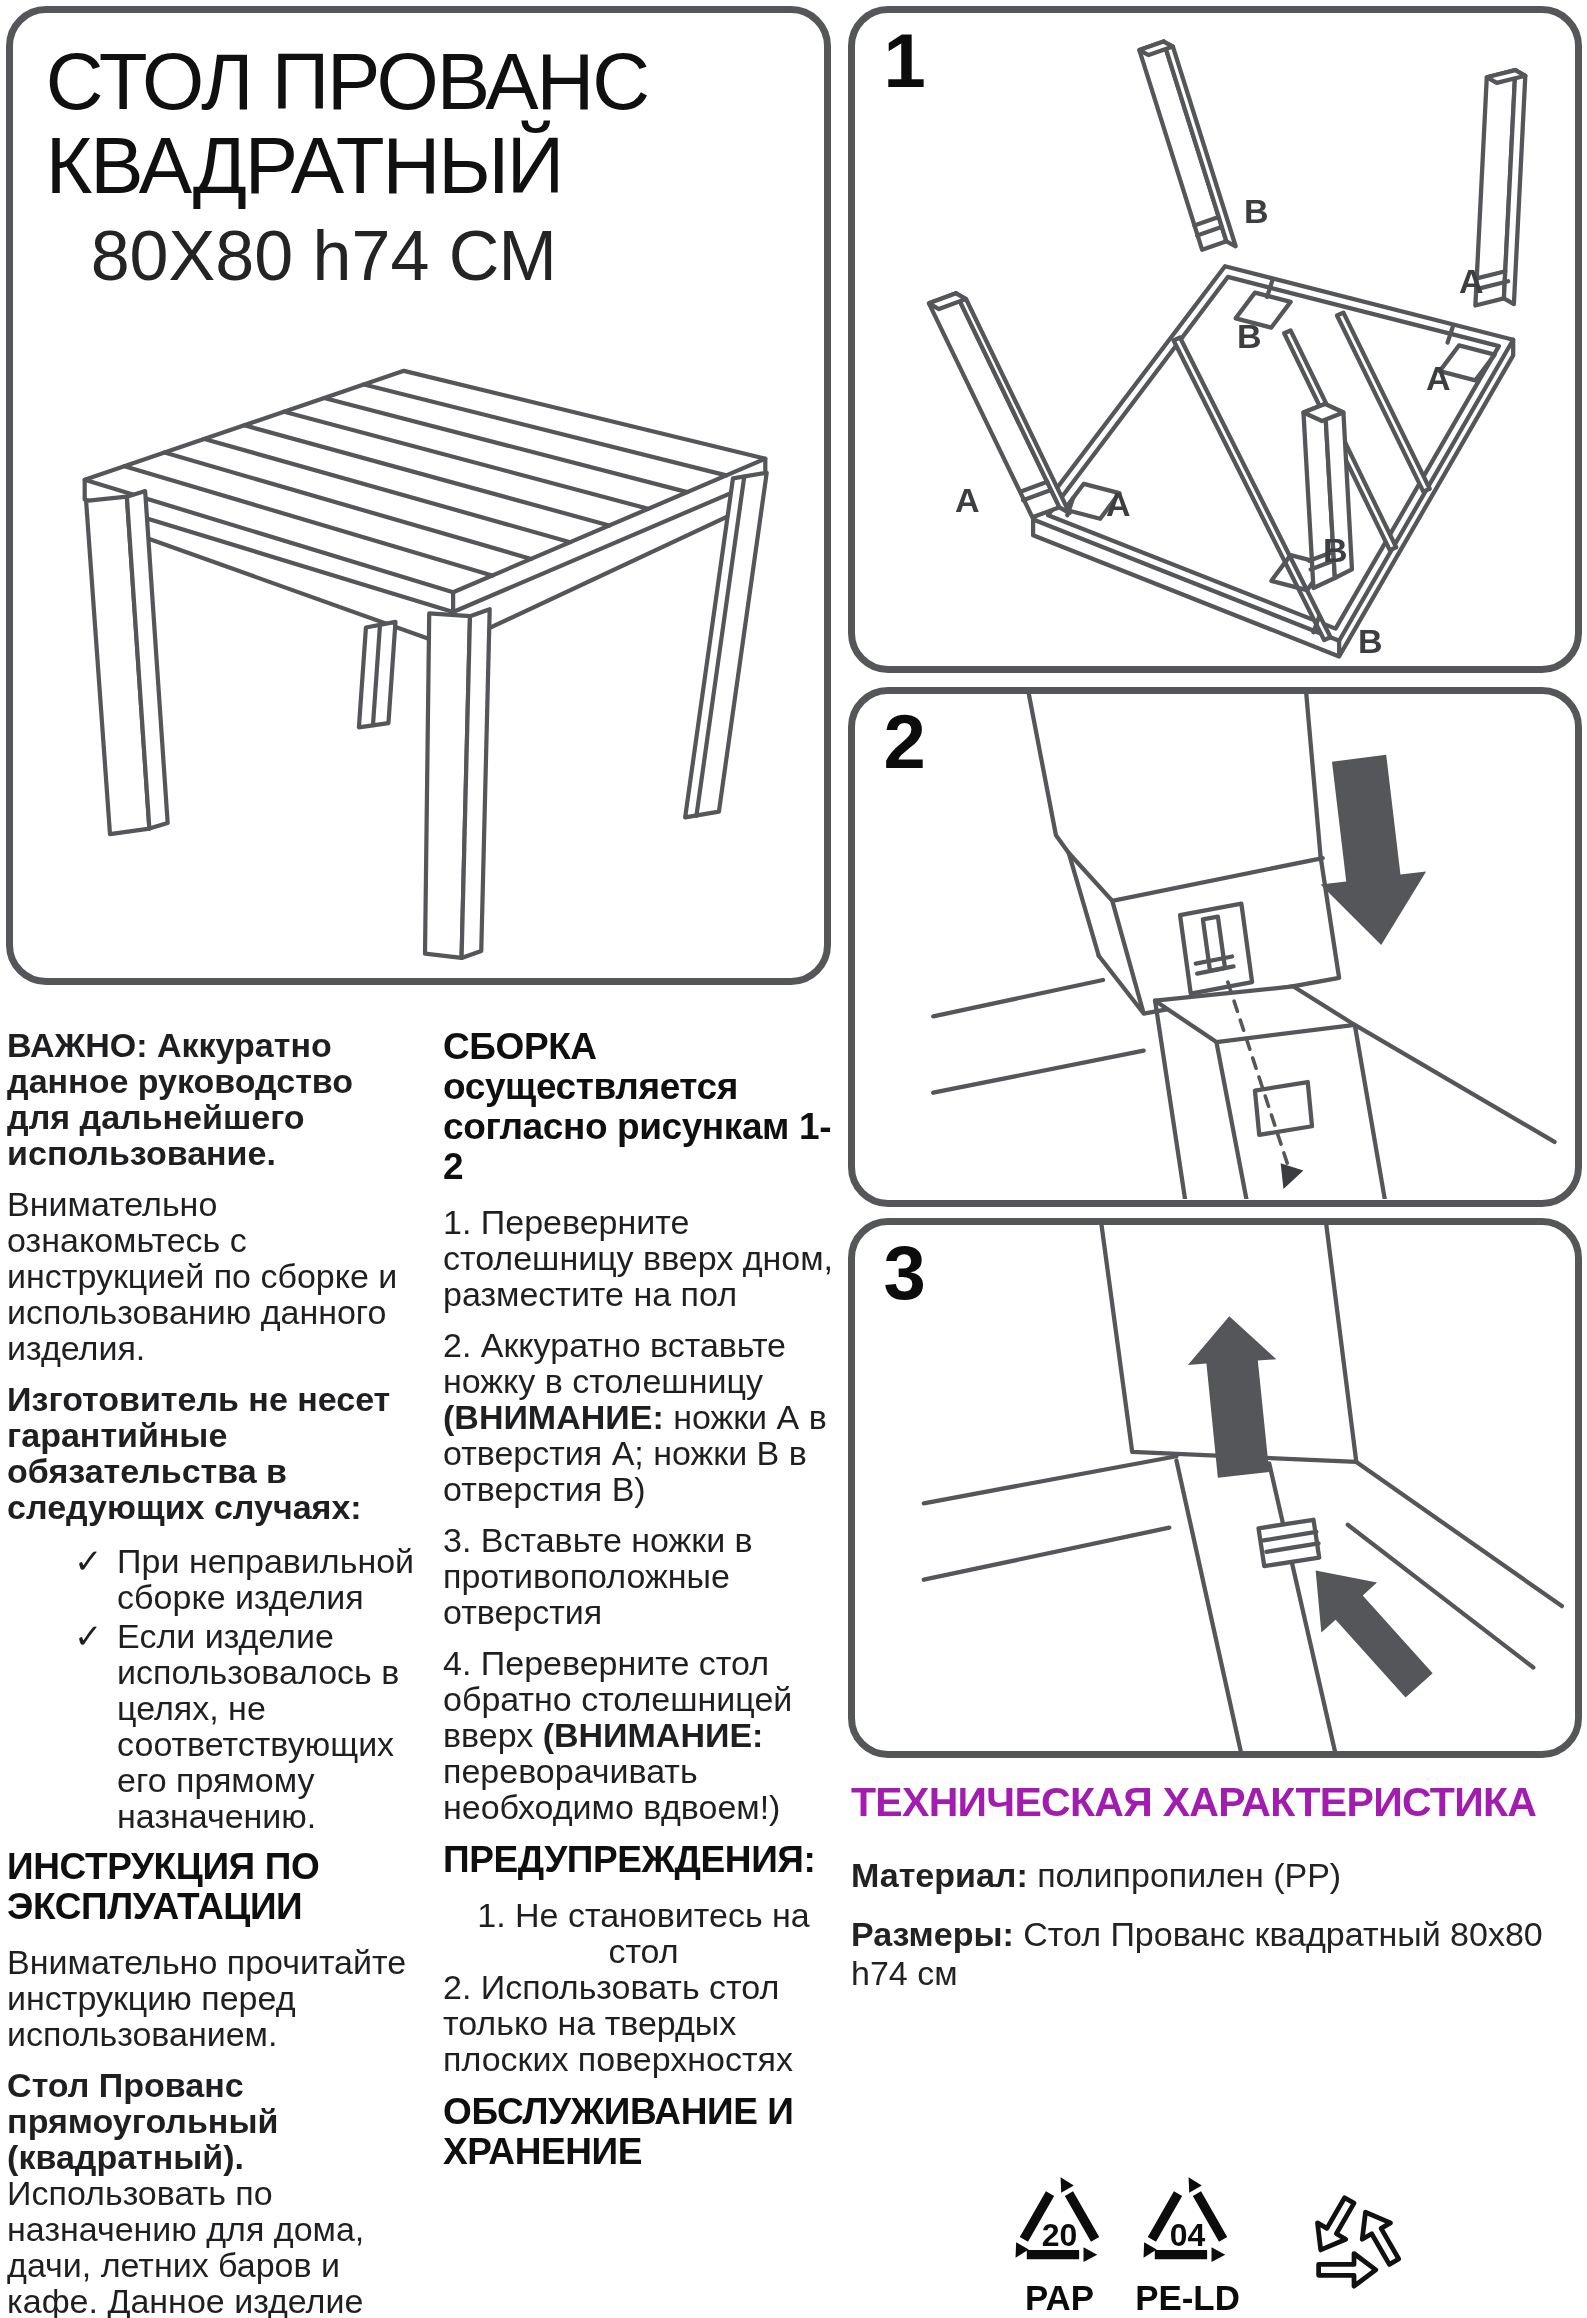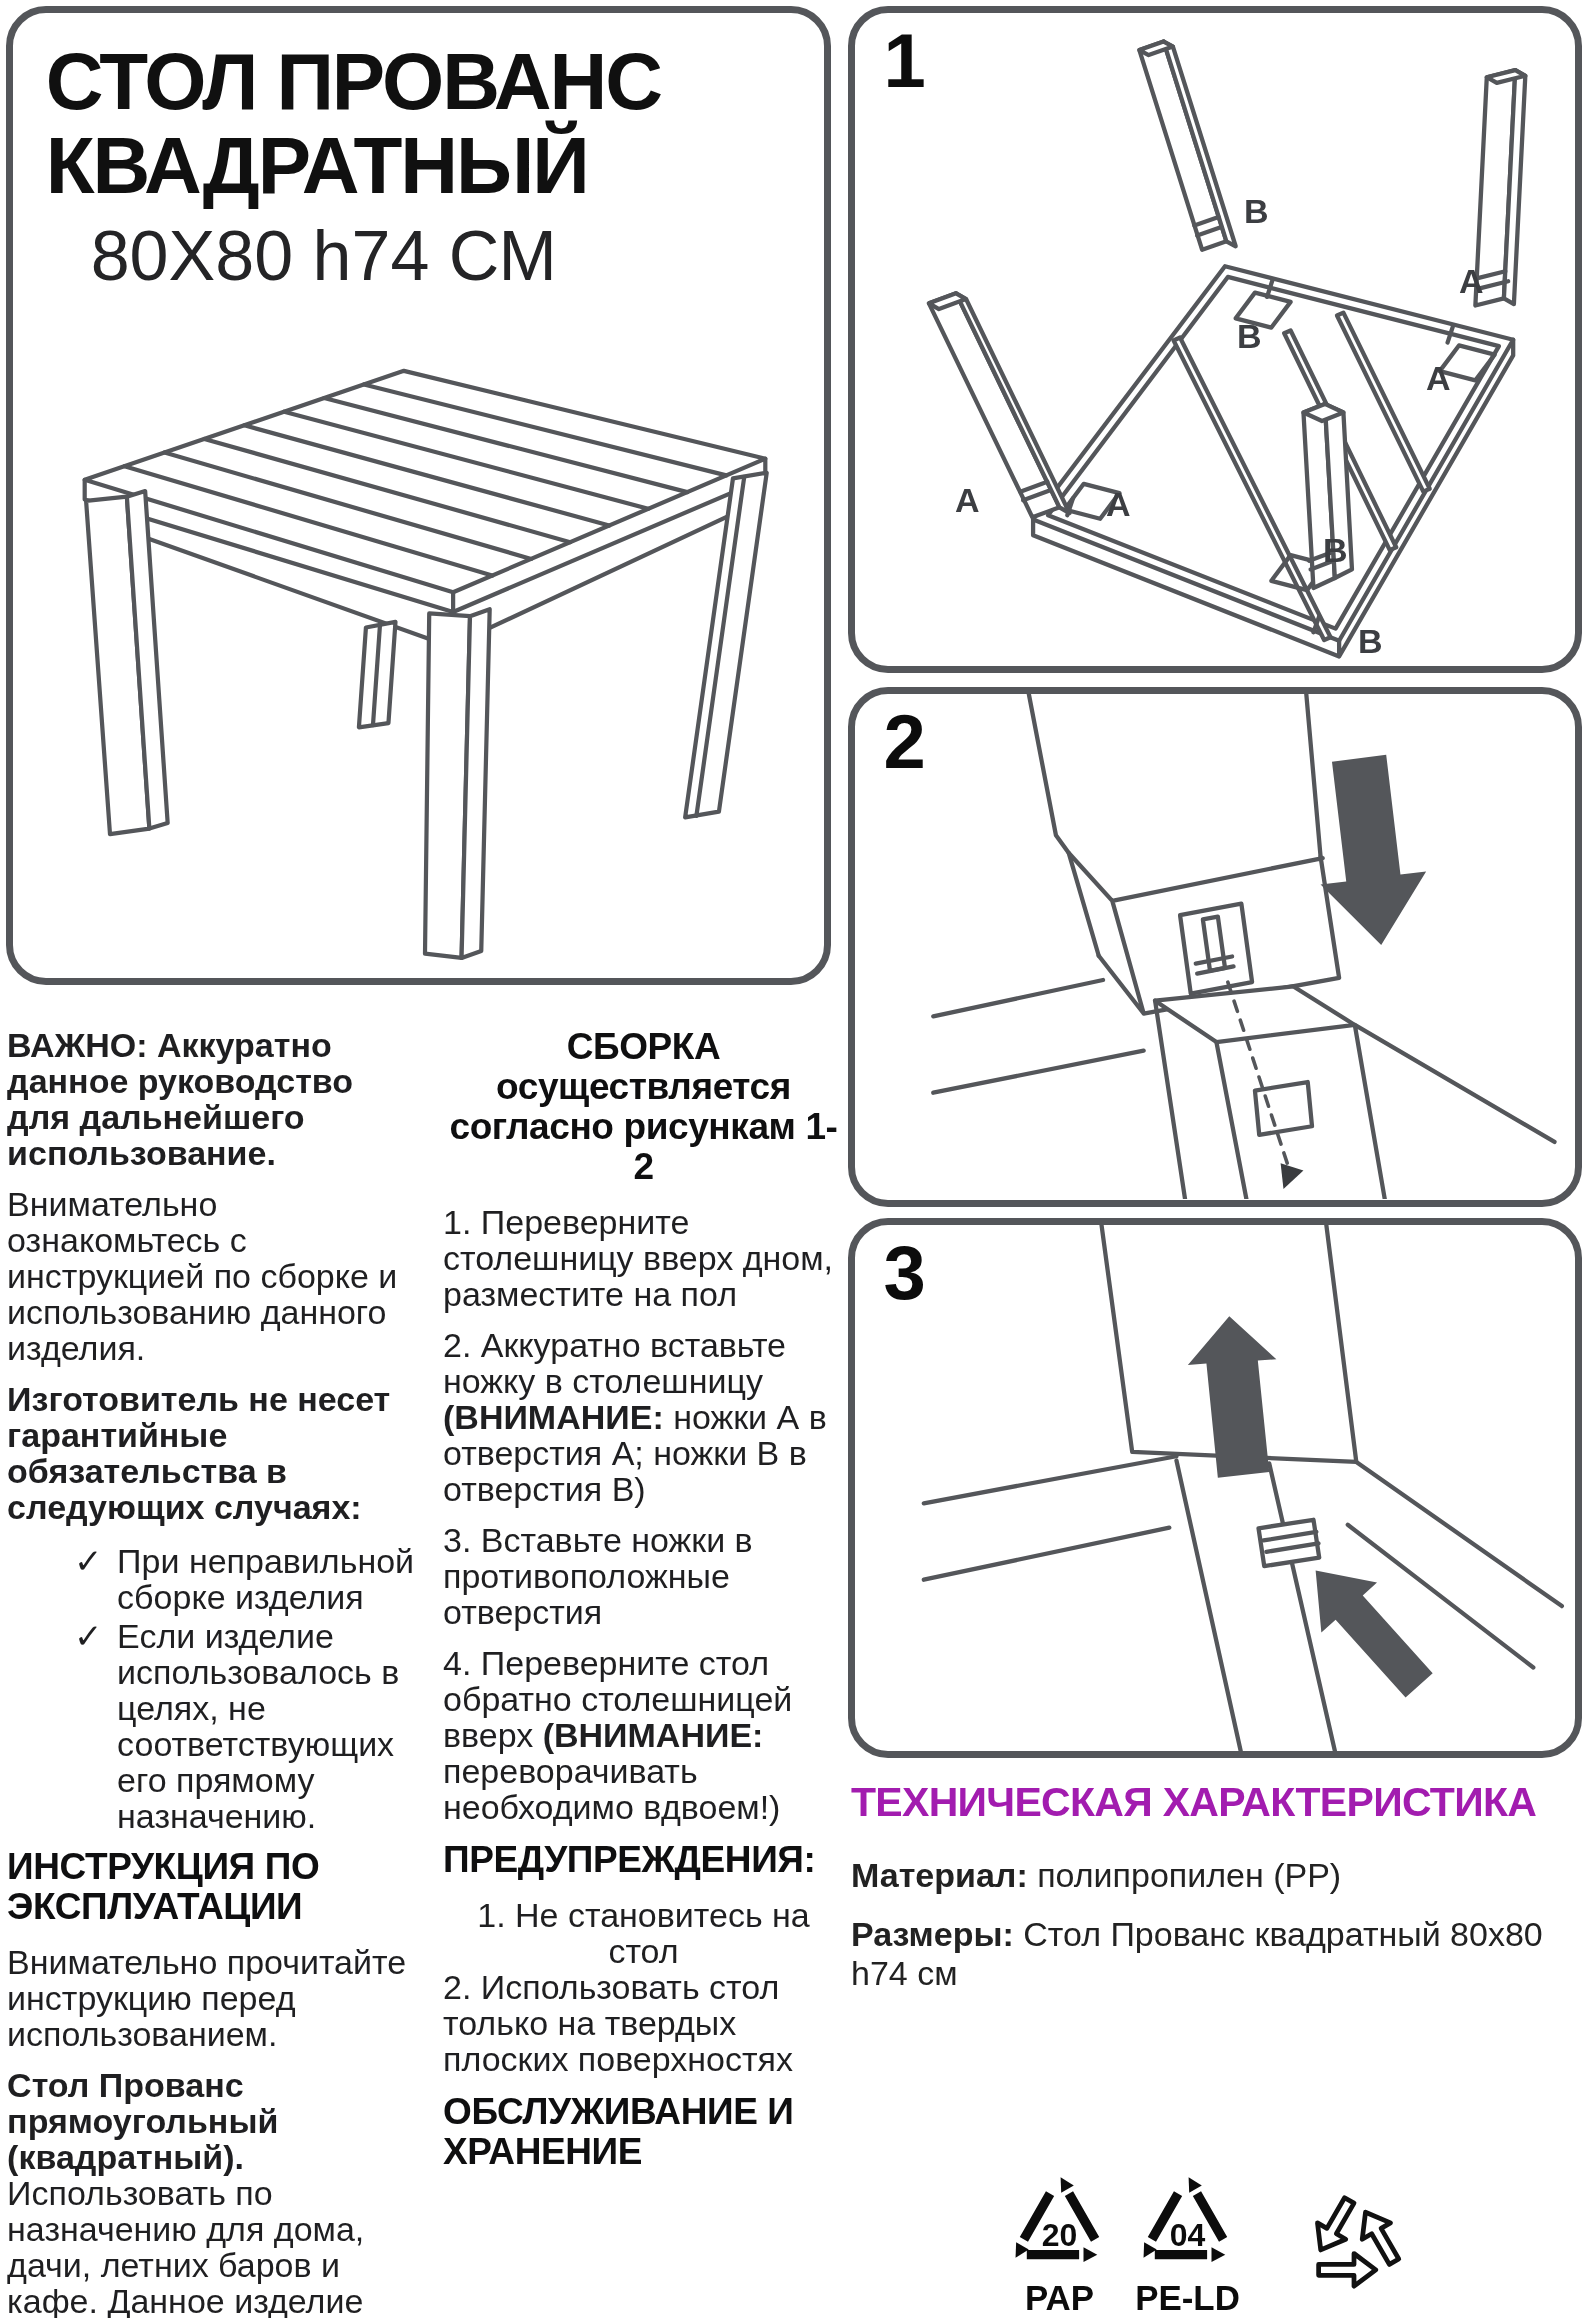--- a/index.html
+++ b/index.html
@@ -6,21 +6,21 @@
   .page{position:relative;width:1588px;height:2319px;background:#ffffff;overflow:hidden;
         font-family:"Liberation Sans","DejaVu Sans",sans-serif;color:#1f1f21;}
   .panel{position:absolute;border:7.1px solid #54565a;border-radius:40px;background:#ffffff;box-sizing:border-box;}
   .panel-tl{left:5.7px;top:5.7px;width:825px;height:979px;}
   .panel-f1{left:848px;top:5.7px;width:734px;height:667px;}
   .panel-f2{left:848px;top:687px;width:734px;height:520px;}
   .panel-f3{left:848px;top:1218px;width:734px;height:540px;}
   .fig-num{position:absolute;left:28.6px;top:10px;font-size:76px;font-weight:bold;color:#0c0c0c;line-height:1;}
   .fig-svg{position:absolute;left:0;top:0;}
   .leg-label{position:absolute;font-size:34px;font-weight:bold;color:#3c3e42;line-height:1;}
-  .title{position:absolute;left:33px;top:27px;width:764px;font-size:80px;font-weight:bold;
+  .title{position:absolute;left:33px;top:27px;width:764px;font-size:80px;font-weight:normal;
          line-height:1.06;letter-spacing:-2.1px;color:#101010;}
   .dims{position:absolute;left:34px;top:203px;font-size:70px;font-weight:400;color:#242426;letter-spacing:0;margin-left:44px;}
   .table-svg{position:absolute;left:17px;top:284px;}
   .col{position:absolute;font-size:34px;line-height:36px;}
   .col-left{left:7.1px;top:1027px;width:418px;}
   .col-mid{left:443px;top:1027px;width:401px;}
   .col p{margin:0 0 15px 0;}
   .bold{font-weight:bold;}
   .h-caps{font-weight:bold;font-size:37px;line-height:40px;margin:10px 0 17px 0;color:#0f0f10;letter-spacing:-0.4px;}
   .check-item{display:flex;margin:0 0 2.9px 0;padding-left:67px;}
@@ -177,21 +177,21 @@
         <span class="mark">✓</span>
         <span class="txt">Если изделие использовалось в целях, не соответствующих его прямому назначению.</span>
       </div>
     </div>
     <div class="h-caps">ИНСТРУКЦИЯ ПО ЭКСПЛУАТАЦИИ</div>
     <p>Внимательно прочитайте инструкцию перед использованием.</p>
     <p><span class="bold">Стол Прованс прямоугольный (квадратный).</span><span> Использовать по назначению для дома, дачи, летних баров и кафе. Данное изделие отличается высокой прочностью, практичностью и оригинальным дизайном.</span></p>
   </div>
 
   <div class="col col-mid">
-    <div class="h-caps" style="margin-top:0;text-align:center;">СБОРКА осуществляется согласно рисункам 1-2</div>
+    <div class="h-caps" style="margin-top:0;">СБОРКА осуществляется согласно рисункам 1-2</div>
     <p>1. Переверните столешницу вверх дном, разместите на пол</p>
     <p><span>2. Аккуратно вставьте ножку в столешницу </span><span class="bold">(ВНИМАНИЕ:</span><span> ножки А в отверстия А; ножки В в отверстия В)</span></p>
     <p>3. Вставьте ножки в противоположные отверстия</p>
     <p><span>4. Переверните стол обратно столешницей вверх </span><span class="bold">(ВНИМАНИЕ:</span><span> переворачивать необходимо вдвоем!)</span></p>
     <div class="h-caps">ПРЕДУПРЕЖДЕНИЯ:</div>
     <p style="margin-bottom:0;text-align:center;">1. Не становитесь на стол</p>
     <p>2. Использовать стол только на твердых плоских поверхностях</p>
     <div class="h-caps">ОБСЛУЖИВАНИЕ И ХРАНЕНИЕ</div>
 
   </div>

